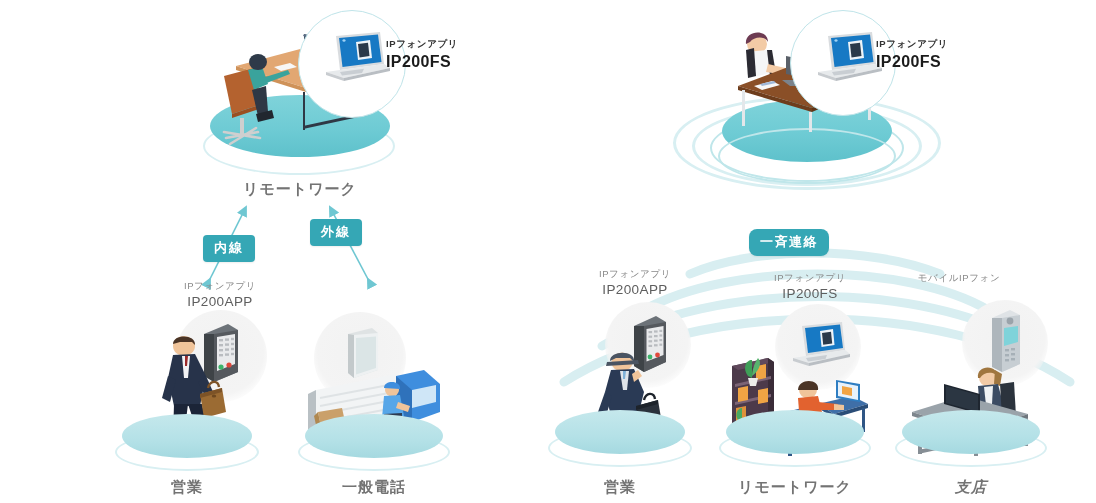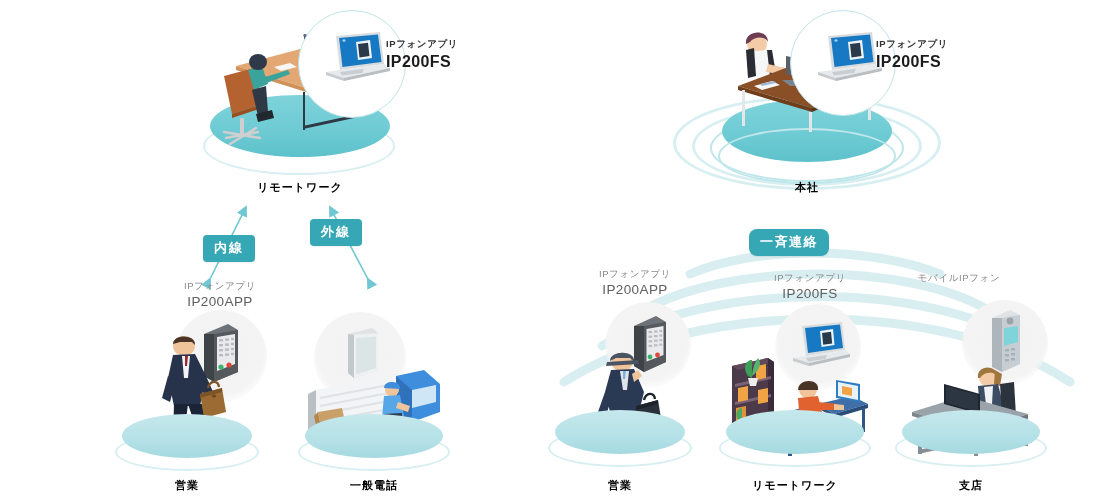--- a/index.html
+++ b/index.html
@@ -35,21 +35,21 @@
     background:radial-gradient(circle at 50% 45%,#f2f2f2 0%,#f4f4f4 62%,rgba(244,244,244,0) 78%);
   }
   .circle-outline{
     position:absolute;border-radius:50%;
     border:1.5px solid #bfe4e9;box-sizing:border-box;background:#fff;
   }
 
   
   .place-label{
     position:absolute;text-align:center;
-    font-size:11px;font-weight:700;color:#000000;letter-spacing:1px;
+    font-size:15px;font-weight:700;color:#737373;letter-spacing:1px;
     white-space:nowrap;
   }
   .dev-label{
     position:absolute;text-align:center;white-space:nowrap;line-height:1.35;
   }
   .dev-label .kana{font-size:9.5px;letter-spacing:.6px;color:#8a8a8a;display:block;}
   .dev-label .model{font-size:13.5px;letter-spacing:.4px;color:#5e5e5e;display:block;}
   .dev-label.dark .kana{color:#333;font-weight:700;font-size:9.5px;}
   .dev-label.dark .model{color:#1b1b1b;font-weight:700;font-size:16px;}
   .dev-label.two .kana{font-size:9px;}
@@ -287,23 +287,20 @@
     <path d="M8 42 L22 40 L66 34 L72 38 L26 48 Z" fill="#e7eaec"></path>
     <path d="M8 42 L26 48 L26 51 L8 45 Z" fill="#c8ccd0"></path>
     <path d="M26 48 L72 38 L72 41 L26 51 Z" fill="#b9bec3"></path>
     <path d="M22 42 L46 38.8 L44 43 L24 45.6 Z" fill="#c9ced3"></path>
   </svg>
   <div class="dev-label dark" style="left:876px;top:38px;text-align:left;">
     <span class="kana">IPフォンアプリ</span>
     <span class="model">IP200FS</span>
   </div>
 
-  <div class="place-label" style="left:717px;top:180px;width:180px;">
-    <span>本社</span>
-  </div>
 
   <svg style="position:absolute;left:540px;top:248px;width:556px;height:180px;" viewBox="0 0 556 180">
     <g fill="none" stroke="#d8eef1" stroke-width="9" stroke-linecap="round">
       <path d="M150 26 C214 -2 330 -2 400 26"></path>
       <path d="M104 62 C190 14 366 14 448 62"></path>
       <path d="M62 98 C172 32 386 32 492 98"></path>
       <path d="M24 134 C156 50 404 50 530 134"></path>
     </g>
   </svg>
 
@@ -475,17 +472,17 @@
     <path d="M18 60 L22 60 L22 98 L18 98 Z" fill="#868e95"></path>
     <path d="M74 80 L78 80 L78 100 L74 100 Z" fill="#868e95"></path>
     <path d="M18 94 L74 82 L74 86 L18 98 Z" fill="#868e95"></path>
     <path d="M124 62 L128 62 L128 90 L124 90 Z" fill="#868e95"></path>
   </svg>
   <div class="ring soft" style="left:895px;top:429px;width:152px;height:38px;"></div>
   <div class="disc pale" style="left:902px;top:410px;width:138px;height:44px;">
     <div class="side"></div>
       <div class="top"></div>
   </div>
-  <div class="place-label" style="left:901px;top:478px;width:140px;">
+  <div class="place-label" style="left:901px;top:478px;width:140px;font-style:italic;">
     <span>支店</span>
   </div>
 
 </div>
 
 </body></html>

